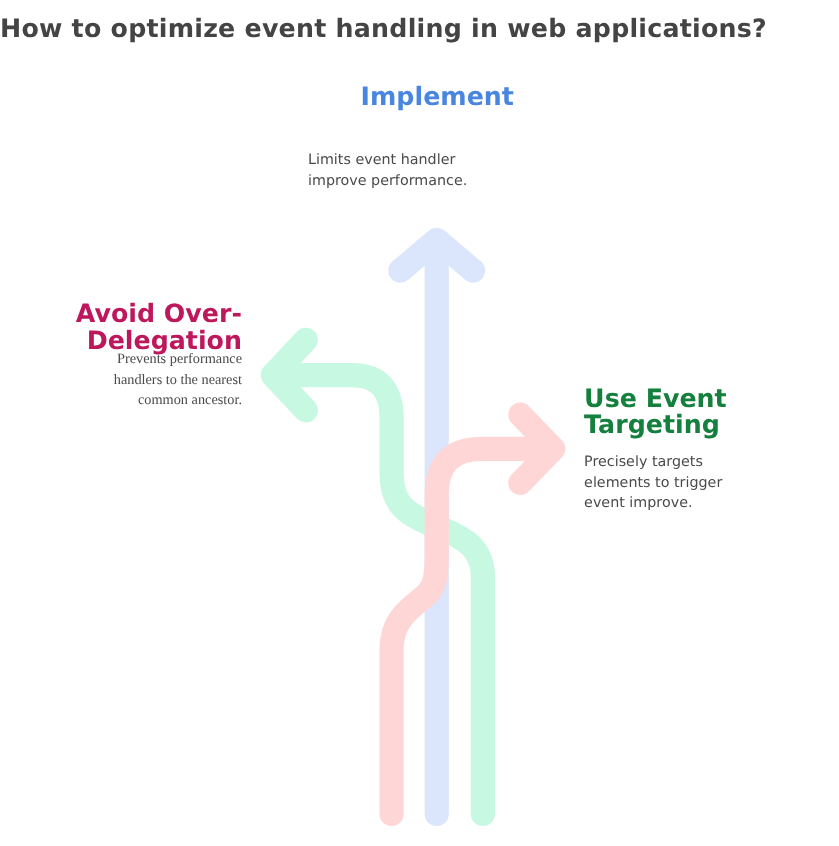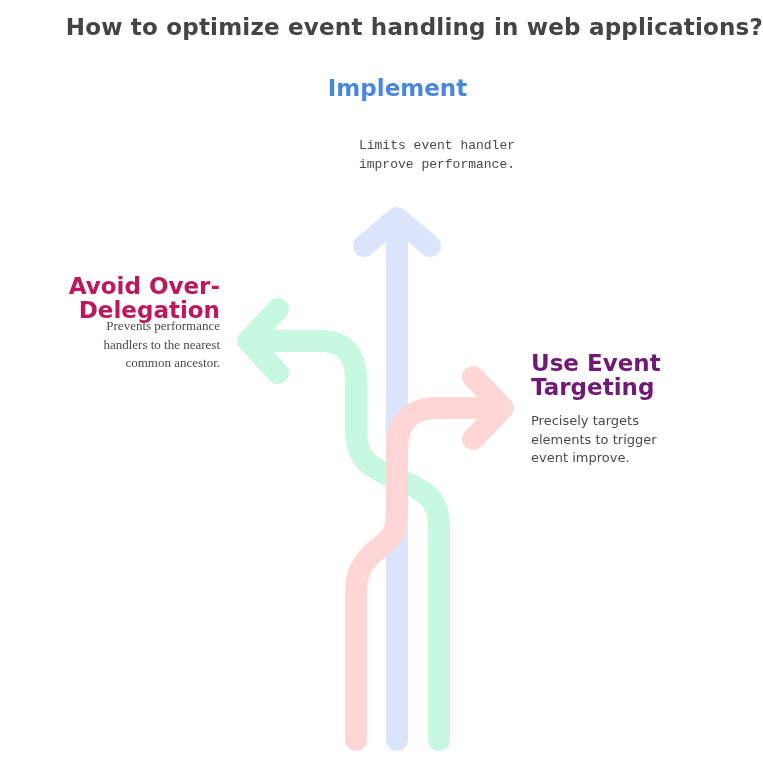--- a/index.html
+++ b/index.html
@@ -1,23 +1,23 @@
 <!DOCTYPE html>
 <html><head>
 <meta charset="utf-8">
 <style>
   html, body { margin: 0; padding: 0; background: #ffffff; }
   body { width: 763px; height: 769px; position: relative; overflow: hidden;
          font-family: "DejaVu Sans", sans-serif; }
-  .title { position: absolute; left: 0; top: 14px; width: 763px; text-align: right;
+  .title { position: absolute; left: 0; top: 14px; width: 763px; text-align: left;
            font-size: 23px; font-weight: bold; color: #444444; letter-spacing: 0.2px; }
   .heading { position: absolute; font-size: 23px; font-weight: bold; line-height: 24px; }
   .desc { position: absolute; font-size: 13px; line-height: 18.5px; color: #4a4a4a; }
   #h-top { left: 260px; width: 275px; top: 76px; text-align: center; }
-  #d-top { left: 280px; width: 235px; top: 137px; text-align: right; font-family: Liberation Mono, monospace; }
+  #d-top { left: 280px; width: 235px; top: 137px; text-align: left; }
   #h-left { left: 30px; width: 190px; top: 274px; text-align: right; }
   #d-left { left: 20px; width: 200px; top: 317px; text-align: right; font-family: Liberation Serif, serif; }
   #h-right { left: 531px; width: 190px; top: 351px; text-align: left; }
   #d-right { left: 531px; width: 200px; top: 412px; text-align: left; }
   svg.arrows { position: absolute; left: 0; top: 0; }
 </style>
 </head>
 <body>
 
 <div class="title">How to optimize event handling in web applications?</div>
@@ -51,21 +51,21 @@
 <div id="h-left" class="heading" style="color:#be185d">
   <div>Avoid Over-</div>
   <div>Delegation</div>
 </div>
 <div id="d-left" class="desc">
   <div>Prevents performance</div>
   <div>handlers to the nearest</div>
   <div>common ancestor.</div>
 </div>
 
-<div id="h-right" class="heading" style="color:#701a75">
+<div id="h-right" class="heading" style="color:#15803d">
   <div>Use Event</div>
   <div>Targeting</div>
 </div>
 <div id="d-right" class="desc">
   <div>Precisely targets</div>
   <div>elements to trigger</div>
   <div>event improve.</div>
 </div>
 
 </body></html>

